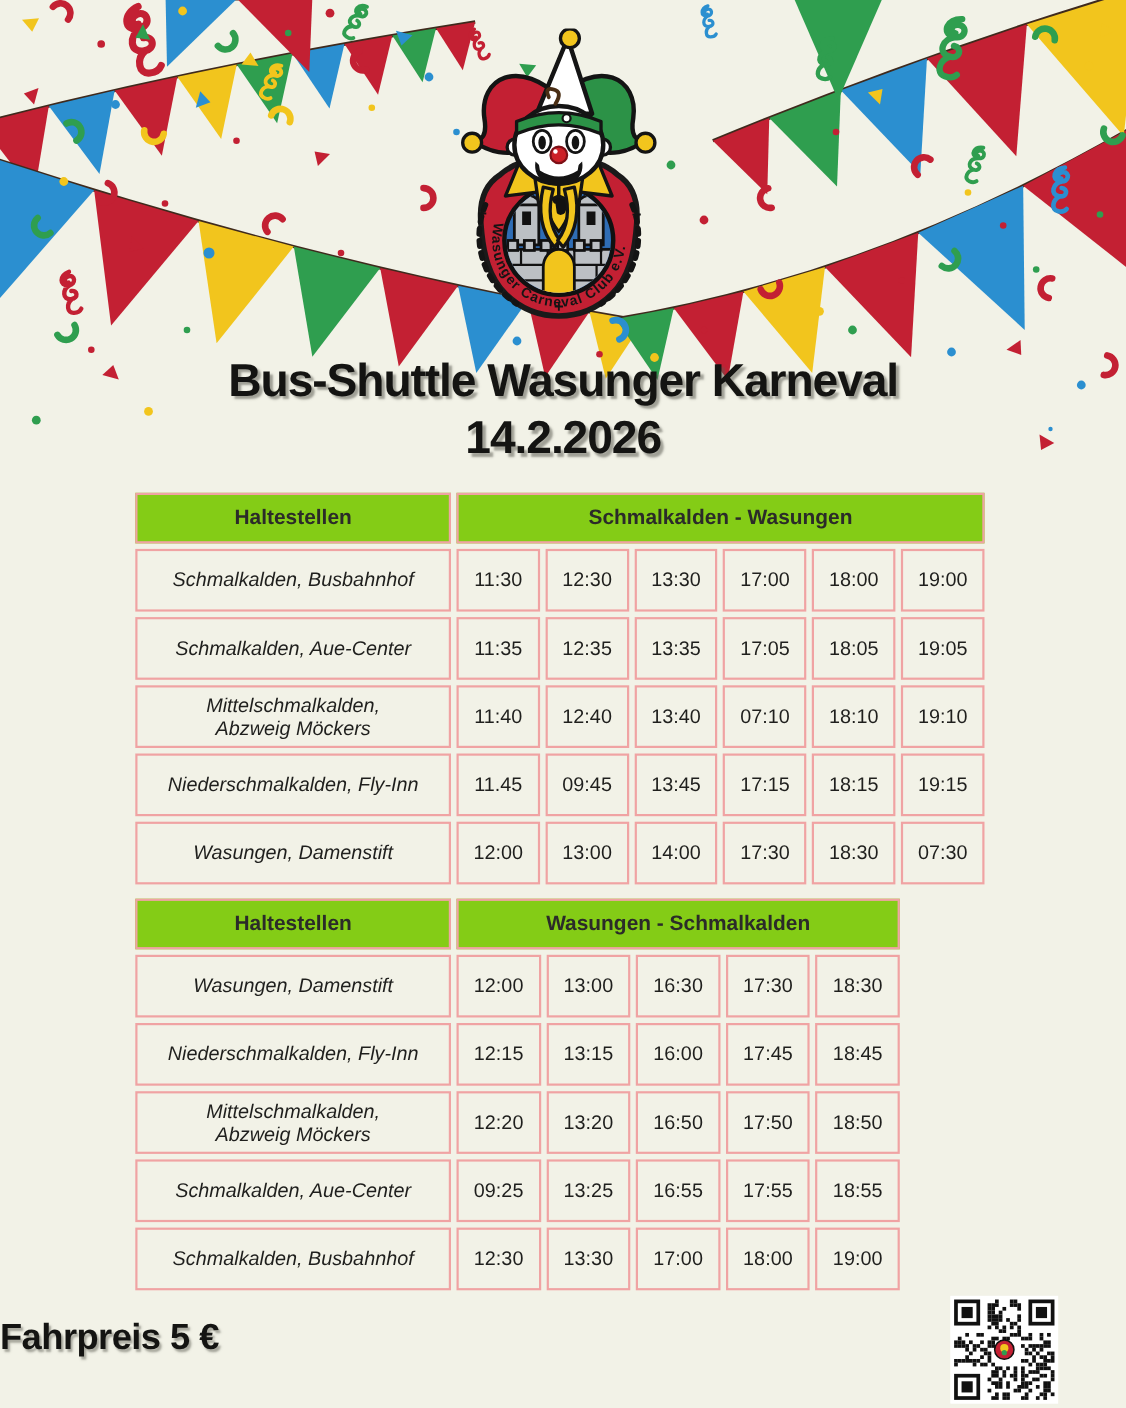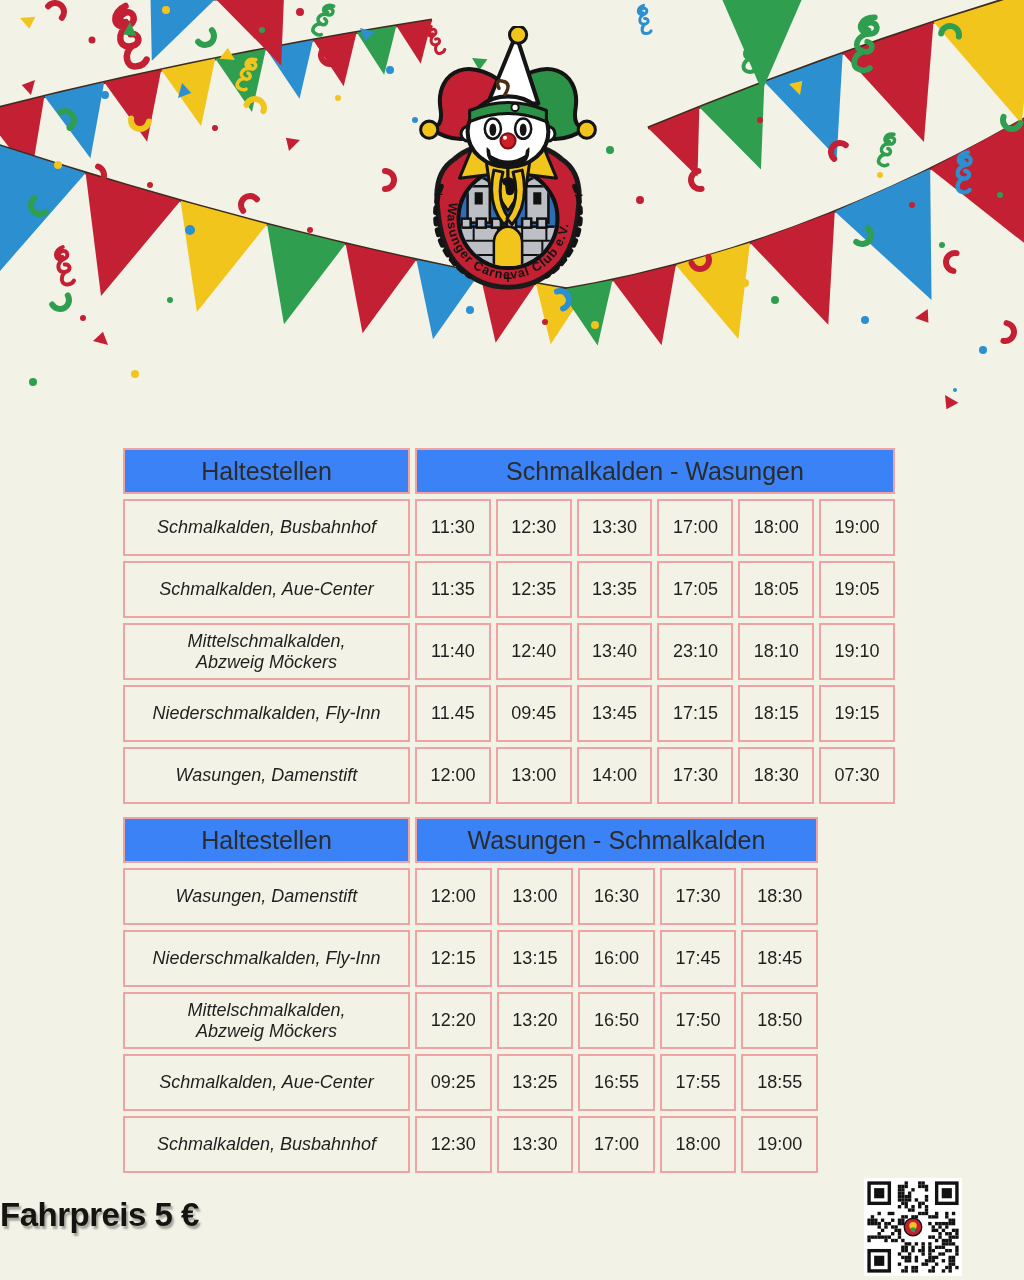--- a/index.html
+++ b/index.html
@@ -19,21 +19,21 @@
     text-align:center;font-weight:bold;letter-spacing:-1px;
     font-size:42px;line-height:52px;color:#141412;
     text-shadow:3px 3px 2px rgba(90,90,80,0.55);
   }
   .tt{position:absolute;}
   .tt table{border-collapse:separate;border-spacing:5px;table-layout:fixed;}
   .tt th,.tt td{
     border:2px solid #f0a3a3;text-align:center;vertical-align:middle;
     overflow:hidden;
   }
-  .tt th{background:#3b82f6;font-weight:normal;font-size:25px;height:40px;color:#2b2b29;}
+  .tt th{background:#84cc16;font-weight:bold;font-size:19px;height:40px;color:#2b2b29;}
   .tt td{background:transparent;font-size:18px;height:51px;color:#1f1f1d;}
   .tt td.stop{white-space:pre-line;line-height:21px;font-style:italic;}
   #table1{left:118px;top:443px;} #table1 table{width:782px;}
   #table2{left:118px;top:812px;} #table2 table{width:705px;}
   .footer-block{
     position:absolute;left:0;top:1178px;width:900px;
     text-align:left;font-weight:bold;letter-spacing:-0.5px;
     font-size:33px;line-height:45px;color:#141412;
     text-shadow:2px 3px 2px rgba(90,90,80,0.5);
     margin-top:14px;
@@ -256,20 +256,24 @@
       <ellipse cx="115" cy="101" rx="8" ry="10" fill="#fff" stroke="#141414" stroke-width="2.5"></ellipse>
       <ellipse cx="85" cy="102" rx="3.4" ry="6.2" fill="#141414"></ellipse>
       <ellipse cx="115" cy="102" rx="3.4" ry="6.2" fill="#141414"></ellipse>
       <circle cx="100" cy="113" r="7.5" fill="#cc2027" stroke="#7d1016" stroke-width="2"></circle>
       <circle cx="97" cy="110" r="2" fill="#fff"></circle>
       <path d="M79 119 Q 100 142 121 119 Q 123 132 112 138 Q 100 144 88 138 Q 77 132 79 119 Z" fill="#141414"></path>
       <path d="M82 121 Q 100 135 118 121 L 117 127 Q 100 138 83 127 Z" fill="#ffffff"></path>
     </g>
   </svg>
 
+  <div class="title-block">
+    <div>Bus-Shuttle Wasunger Karneval</div>
+    <div>14.2.2026</div>
+  </div>
 
   <div class="tt" id="table1">
     <table>
       <colgroup>
           <col style="width:287px">
           <col>
           <col>
           <col>
           <col>
           <col>
@@ -297,21 +301,21 @@
         <td>17:05</td>
         <td>18:05</td>
         <td>19:05</td>
       </tr>
       <tr>
         <td class="stop">Mittelschmalkalden,
 Abzweig Möckers</td>
         <td>11:40</td>
         <td>12:40</td>
         <td>13:40</td>
-        <td>23:10</td>
+        <td>07:10</td>
         <td>18:10</td>
         <td>19:10</td>
       </tr>
       <tr>
         <td class="stop">Niederschmalkalden, Fly-Inn</td>
         <td>11.45</td>
         <td>09:45</td>
         <td>13:45</td>
         <td>17:15</td>
         <td>18:15</td>

